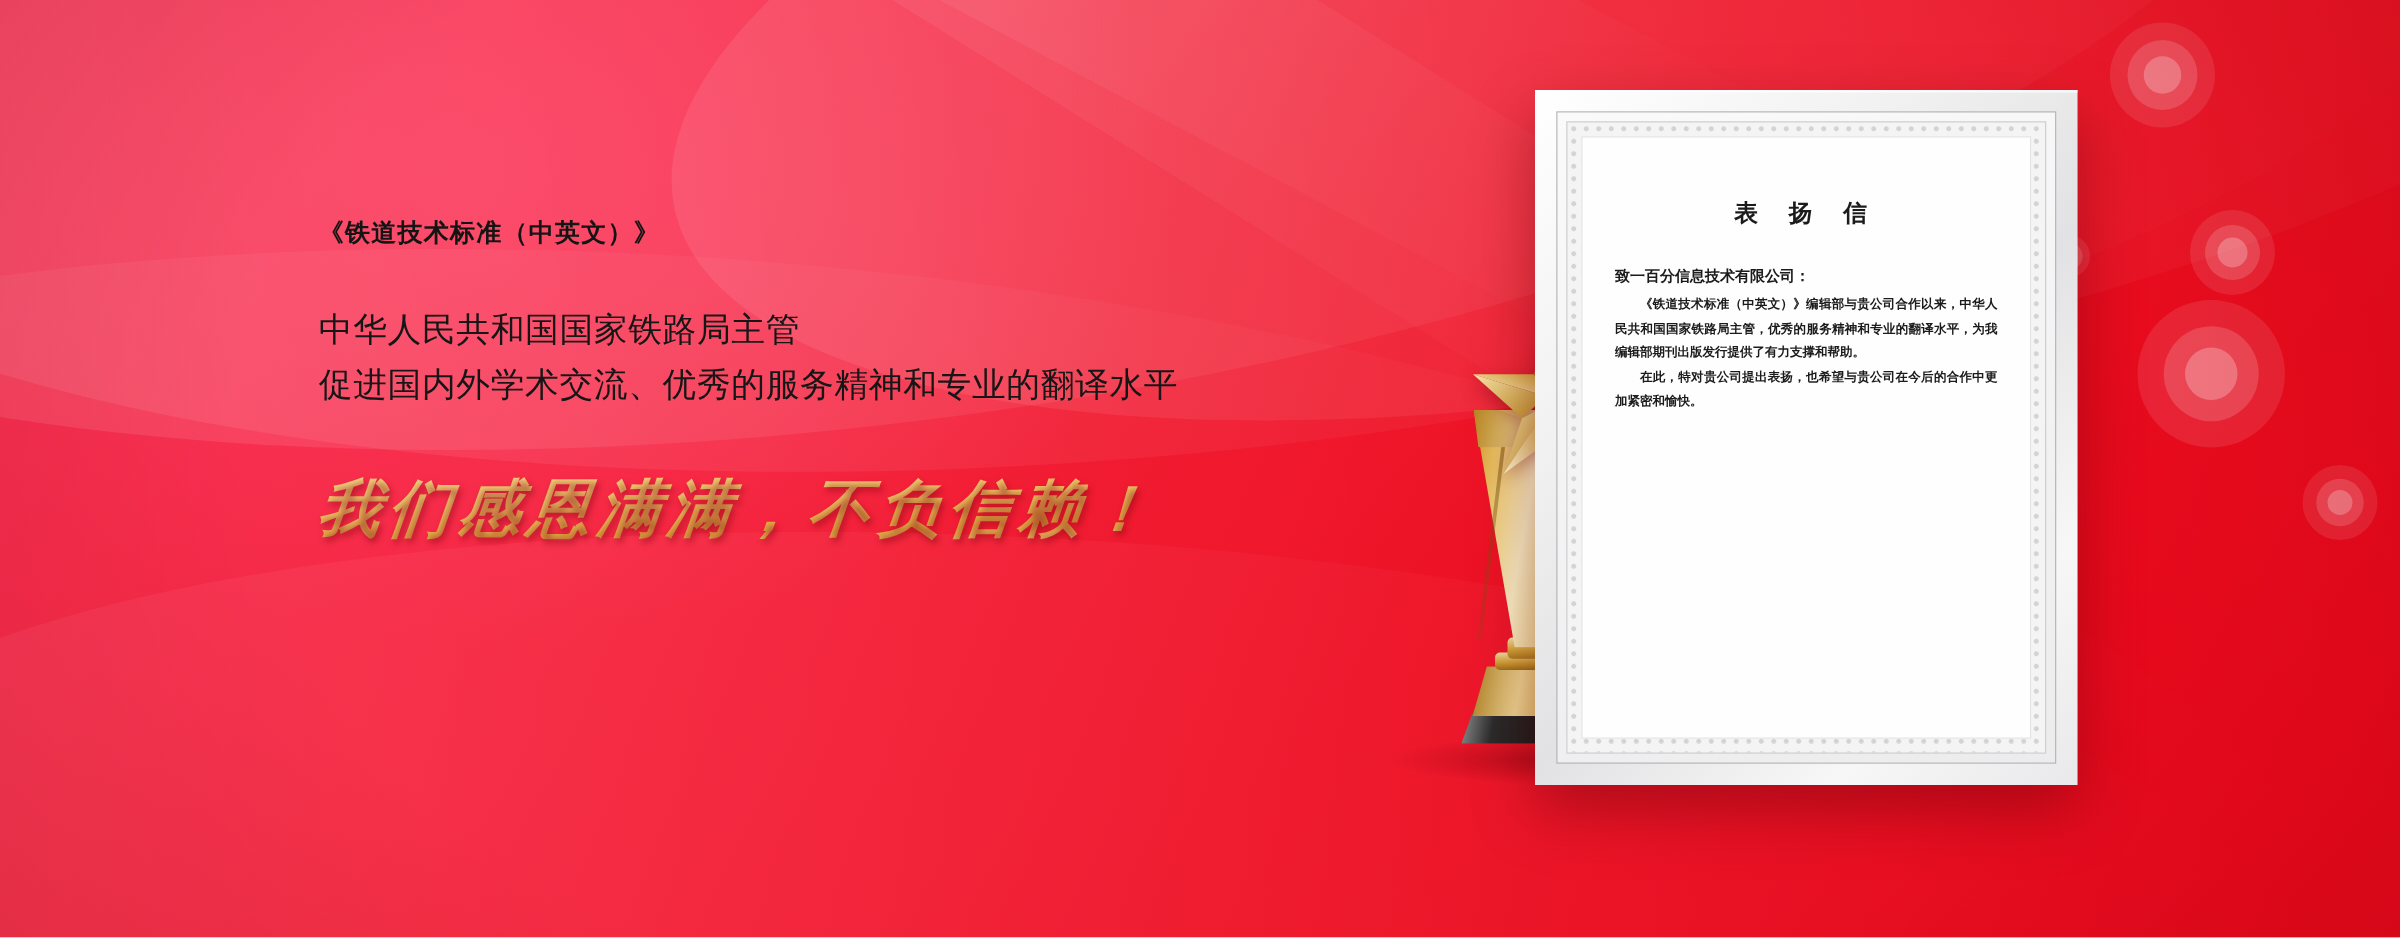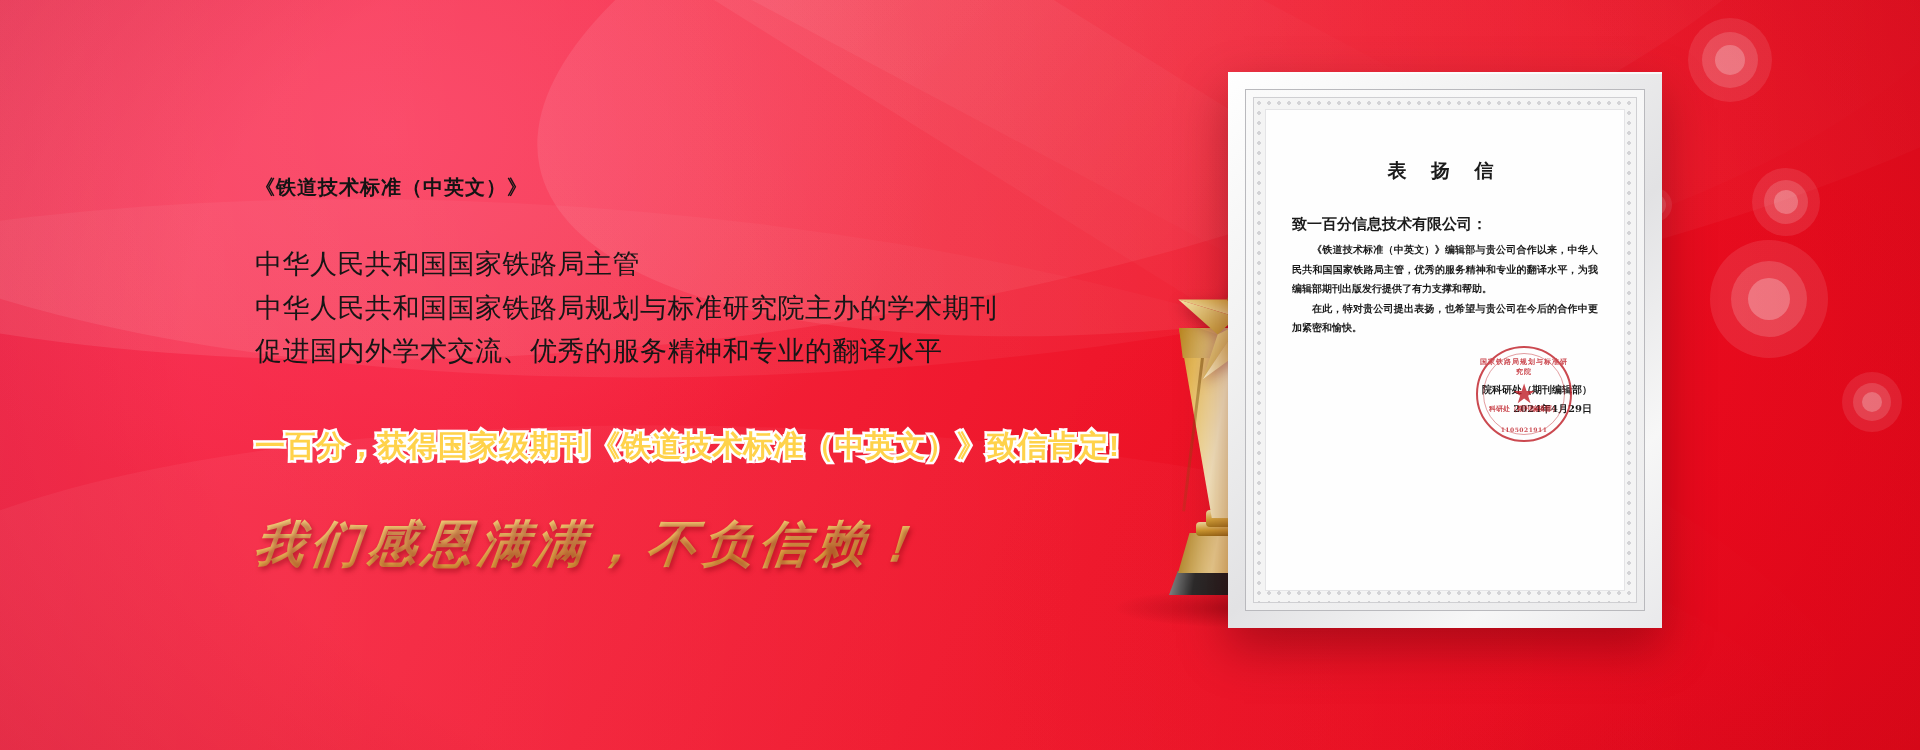--- a/index.html
+++ b/index.html
@@ -113,21 +113,21 @@
     background:#fefefe;
     border:1px solid #e4e4e6;
     padding:34px 26px 20px 26px;
     font-family:"DejaVu Serif","Liberation Serif",serif;
     color:#1b1b1b;
   }
   .cert-title{
     text-align:center;font-size:19px;font-weight:700;
     letter-spacing:9px;margin:14px 0 26px 0;
   }
-  .cert-salutation{font-size:15px;line-height:1.95;margin:0 0 1px 0;font-weight:600;}
+  .cert-salutation{font-size:12px;line-height:1.95;margin:0 0 1px 0;font-weight:600;}
   .cert-para{font-size:10px;line-height:1.95;margin:0;text-indent:20px;
              text-align:justify;font-weight:600;}
   .cert-sign{margin-top:42px;text-align:right;padding-right:6px;position:relative;}
   .cert-org{font-size:10px;font-weight:600;line-height:1.9;}
   .cert-date{font-size:10px;font-weight:600;line-height:1.9;}
 
   .seal{
     position:absolute;right:26px;top:-34px;
     width:92px;height:92px;border-radius:50%;
     border:2.5px solid #c0222a;
@@ -243,24 +243,22 @@
           <b style="width:20px;height:20px;"></b>
         </i>
     </div>
     <div class="vign"></div>
   </div>
 
   <div class="text-col">
     <h1 class="journal-title">《铁道技术标准（中英文）》</h1>
 
     <p class="sub-line">中华人民共和国国家铁路局主管</p>
-    <p class="sub-line">中华人民共和国国家铁路局规划与标准研究院主办的学术期刊</p>
     <p class="sub-line">促进国内外学术交流、优秀的服务精神和专业的翻译水平</p>
 
-    <div class="headline">一百分，获得国家级期刊《铁道技术标准（中英文）》致信肯定!</div>
 
     <div><span class="calligraphy">我们感恩满满，不负信赖！</span></div>
   </div>
 
   <div class="trophy">
     <div class="trophy-shadow"></div>
     <div class="base-bot"></div>
     <div class="base-top"></div>
     <div class="collar2"></div>
     <div class="collar"></div>
@@ -301,29 +299,19 @@
       <div class="frame-inner">
         <div class="paper">
 
           <div class="cert-title">表 扬 信</div>
 
           <div class="cert-salutation">致一百分信息技术有限公司：</div>
 
           <p class="cert-para">《铁道技术标准（中英文）》编辑部与贵公司合作以来，中华人民共和国国家铁路局主管，优秀的服务精神和专业的翻译水平，为我编辑部期刊出版发行提供了有力支撑和帮助。</p>
           <p class="cert-para">在此，特对贵公司提出表扬，也希望与贵公司在今后的合作中更加紧密和愉快。</p>
 
-          <div class="cert-sign">
-            <div class="seal">
-              <div class="seal-arc">国家铁路局规划与标准研究院</div>
-              <div class="seal-star">★</div>
-              <div class="seal-mid">科研处（期刊编辑部）</div>
-              <div class="seal-bottom">1105021911</div>
-            </div>
-            <div class="cert-org">院科研处（期刊编辑部）</div>
-            <div class="cert-date">2024年4月29日</div>
-          </div>
 
         </div>
       </div>
     </div>
   </div>
 
 </div>
 
 </body></html>

